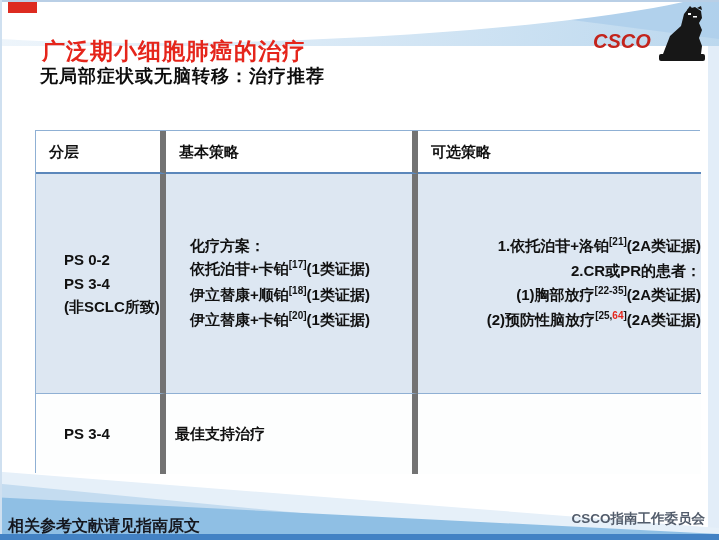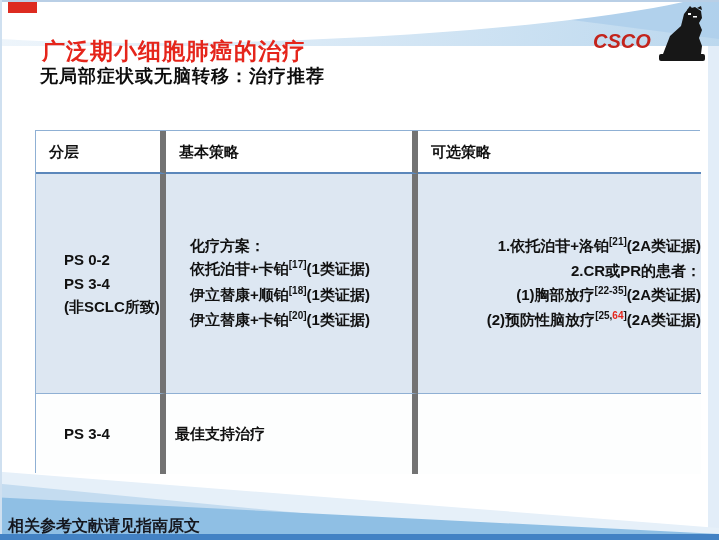--- a/index.html
+++ b/index.html
@@ -126,15 +126,16 @@
       </div>
     <div class="cell r2 c3 lastcol lastrow"></div>
   </div>
 
   <div class="bot-deco">
     <div class="bd1"></div>
     <div class="bd2"></div>
     <div class="bd3"></div>
   </div>
   <div class="footer-left">相关参考文献请见指南原文</div>
+  <div class="footer-right">CSCO指南工作委员会</div>
   <div class="bottom-bar" style="background:#4382c4;"></div>
 
 </div>
 
 </body></html>

